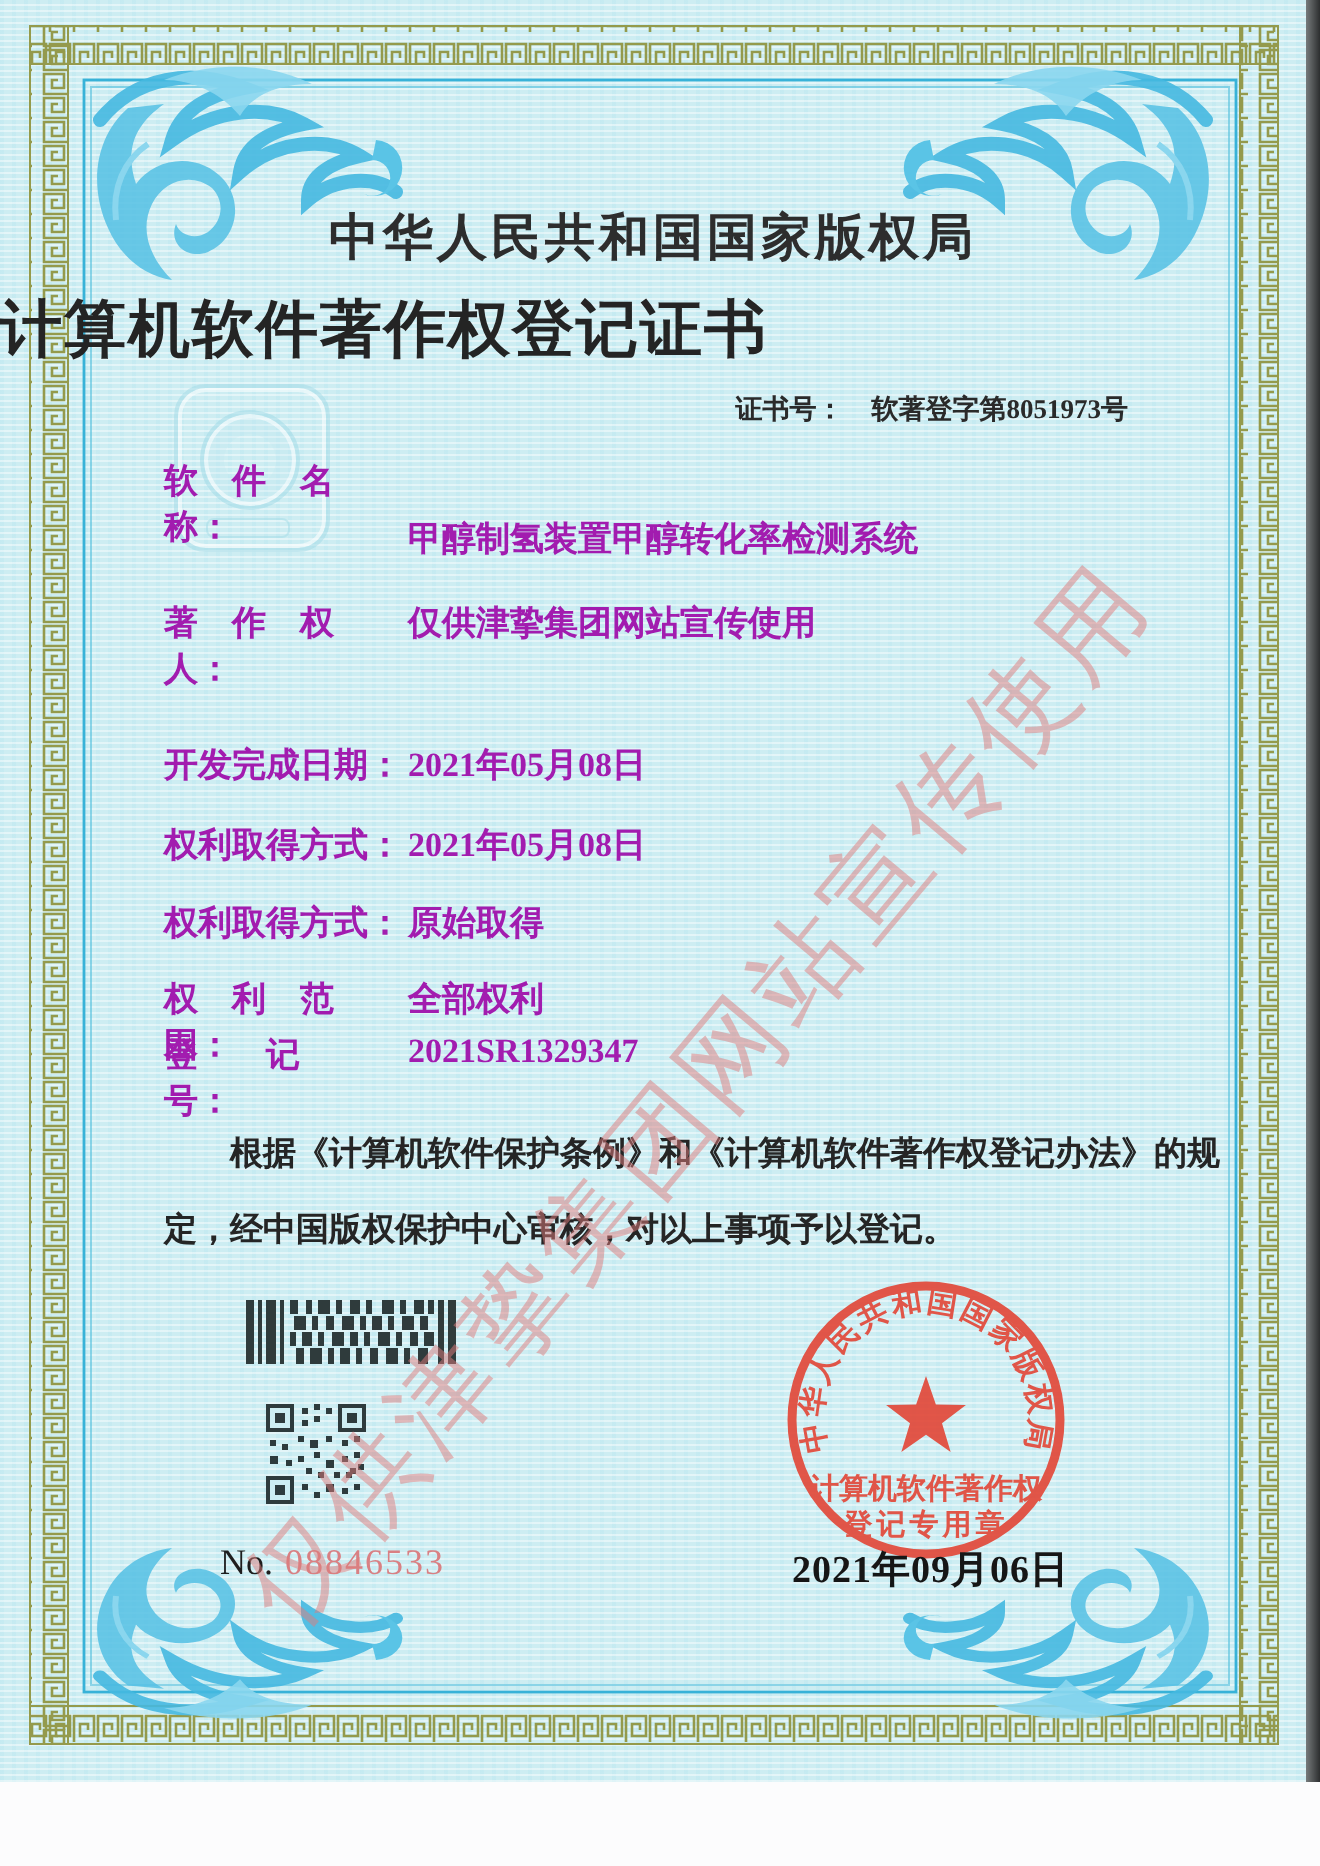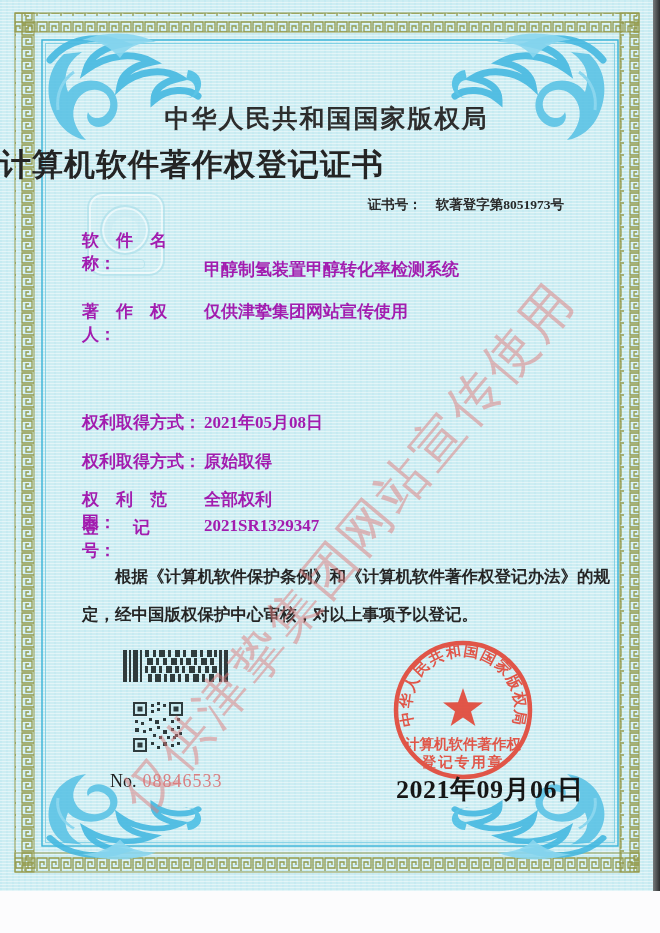--- a/index.html
+++ b/index.html
@@ -32,21 +32,21 @@
   .row .lbl{display:inline-block;width:122px;vertical-align:top;}
   .row .val{display:inline-block;vertical-align:top;}
   .val2line div{line-height:25px;margin-top:28px;}
   .paragraph{position:absolute;left:82px;top:558px;width:530px;font-size:16.5px;
              line-height:38px;font-weight:700;color:#252525;text-indent:2em;}
   .barcode{position:absolute;left:123px;top:650px;}
   .qrcode{position:absolute;left:133px;top:702px;}
   .serial{position:absolute;left:110px;top:771px;font-size:18px;color:#1e1e1e;}
   .serial .no-num{color:#d98083;letter-spacing:1px;margin-left:6px;text-align:center;}
   .seal{position:absolute;left:388px;top:637px;opacity:.92;}
-  .seal-date{position:absolute;left:396px;top:772px;font-size:26px;font-weight:700;
+  .seal-date{position:absolute;left:396px;top:772px;font-size:19px;font-weight:700;
              letter-spacing:.5px;color:#161616;}
   .watermark{position:absolute;left:-50px;top:512px;width:800px;height:72px;text-align:center;
              font-family:"Liberation Sans","DejaVu Sans",sans-serif;
              font-size:52px;letter-spacing:4px;font-weight:500;color:rgba(221,123,123,.5);
              transform:rotate(-50deg);pointer-events:none;white-space:nowrap;}
 </style>
 </head>
 <body>
 
 <div class="page">
@@ -89,20 +89,23 @@
   <div class="cert-title">计算机软件著作权登记证书</div>
   <div class="cert-no">
     <span>证书号：</span><span class="num">软著登字第8051973号</span>
   </div>
 
   <div class="row" style="top:229px">
     <span class="lbl">软　件　名　称：</span><span class="val val2line"><div>甲醇制氢装置甲醇转化率检测系统</div></span>
   </div>
   <div class="row" style="top:300px">
     <span class="lbl">著　作　权　人：</span><span class="val">仅供津挚集团网站宣传使用</span>
+  </div>
+  <div class="row" style="top:371px">
+    <span class="lbl">开发完成日期：</span><span class="val">2021年05月08日</span>
   </div>
   <div class="row" style="top:411px">
     <span class="lbl">权利取得方式：</span><span class="val">2021年05月08日</span>
   </div>
   <div class="row" style="top:488px">
     <span class="lbl">权　利　范　围：</span><span class="val">全部权利</span>
   </div>
   <div class="row" style="top:450px">
     <span class="lbl">权利取得方式：</span><span class="val">原始取得</span>
   </div>

